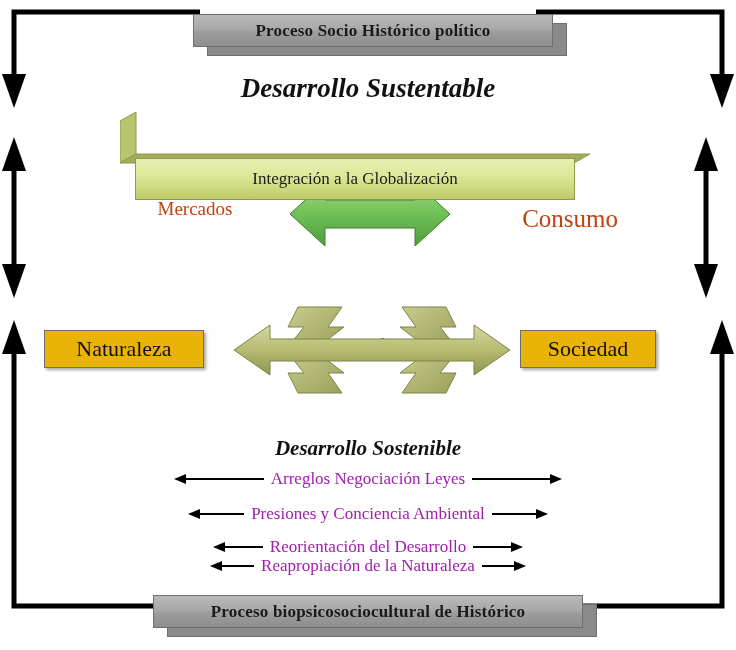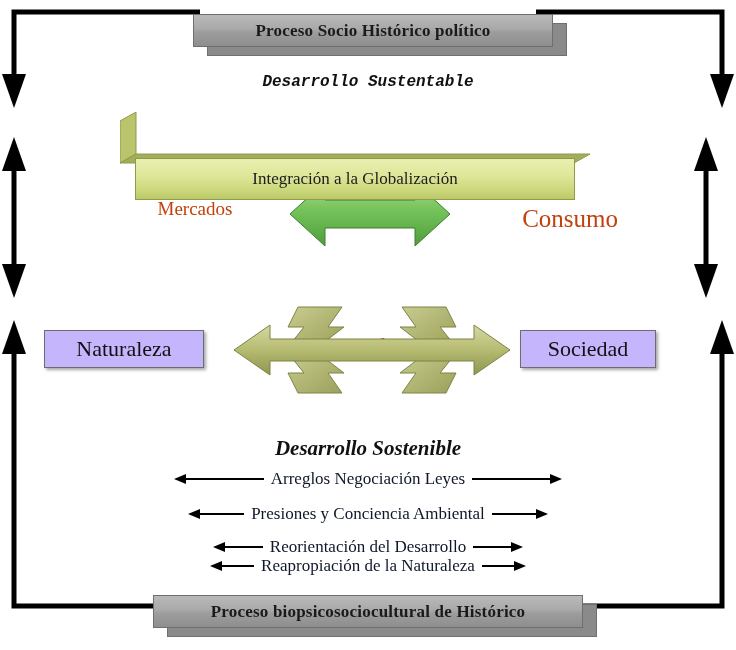--- a/index.html
+++ b/index.html
@@ -77,37 +77,37 @@
   .plain-label {
     position: absolute;
     color: #c2410c;
     text-align: center;
     white-space: nowrap;
   }
 
   
   .boxlabel {
     position: absolute;
-    background: #c4b5fd;
+    background: #eab308;
     border: 1px solid #6d6d6d;
     box-shadow: 2px 2px 3px rgba(0,0,0,0.35);
     display: flex;
     align-items: center;
     justify-content: center;
     color: #111;
     box-sizing: border-box;
   }
 
   
   .arrow-row {
     position: absolute;
     display: flex;
     align-items: center;
     justify-content: center;
-    color: #0f172a;
+    color: #a21caf;
     white-space: nowrap;
   }
   .arrow-row .txt { padding: 0 7px; }
 
   svg { display: block; }
   .frame-arrow { position: absolute; }
 </style>
 </head>
 <body>
 
@@ -145,21 +145,21 @@
     <polygon points="206,2 194,36 218,36" fill="#000"></polygon>
   </svg>
 
   <div class="banner" style="left:193px; top:14px; width:360px; height:42px;">
     <div class="shadow" style="left:14px; top:9px; width:360px; height:33px;"></div>
     <div class="face" style="left:0; top:0; width:360px; height:33px; font-size:17px;">
       <span>Proceso Socio Histórico político</span>
     </div>
   </div>
 
-  <div class="heading" style="top:73px; font-size:16px;font-family:Liberation Mono, monospace;">
+  <div class="heading" style="top:73px; font-size:27px;">
     <span>Desarrollo Sustentable</span>
   </div>
 
   <div class="abs" style="left:120px; top:112px; width:470px; height:60px;">
 
     <svg class="abs" style="left:0; top:0; z-index:2;" width="30" height="60" viewBox="0 0 30 60">
       <polygon points="0,9 16,0 16,42 0,51" fill="#b9c46d" stroke="#8f9a4b" stroke-width="1"></polygon>
     </svg>
 
     <svg class="abs" style="left:0; top:40px; z-index:2;" width="470" height="22" viewBox="0 0 470 22">

